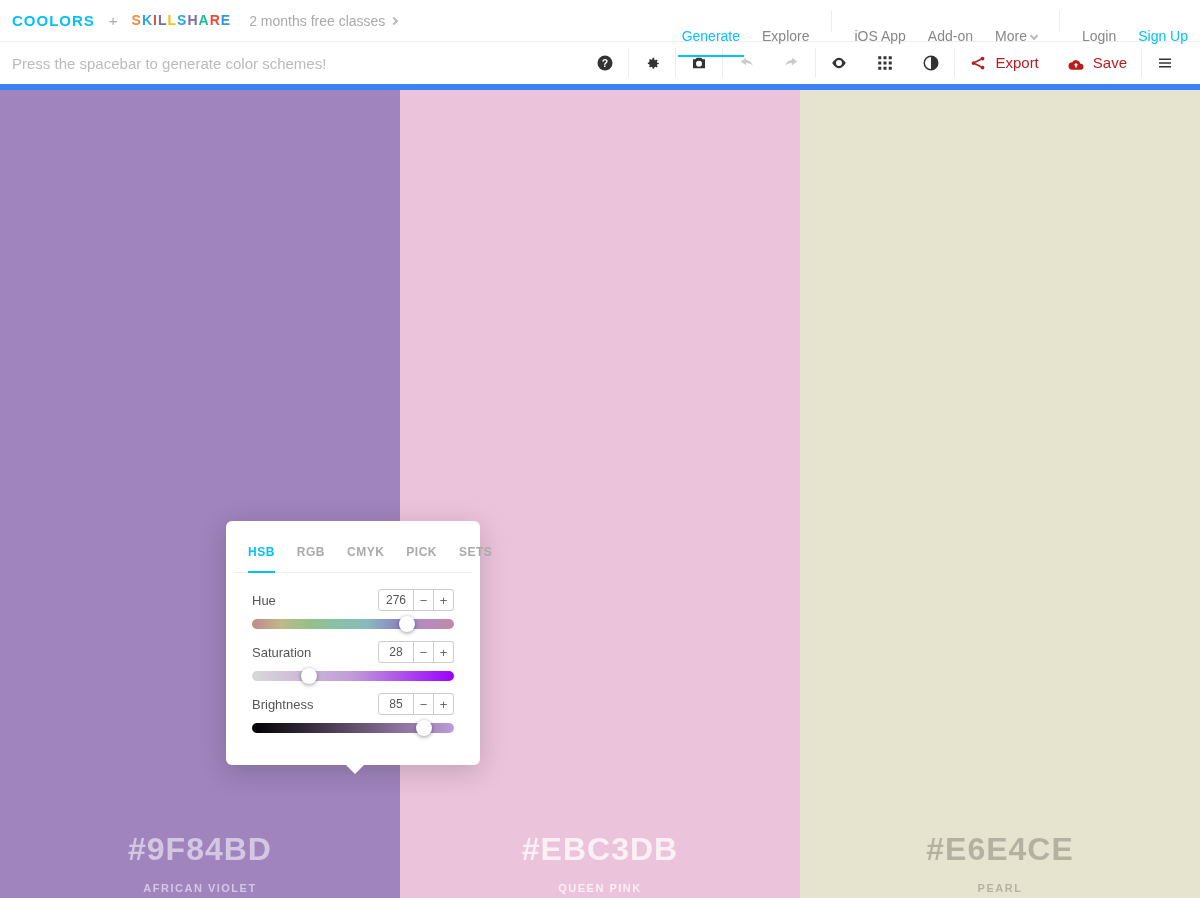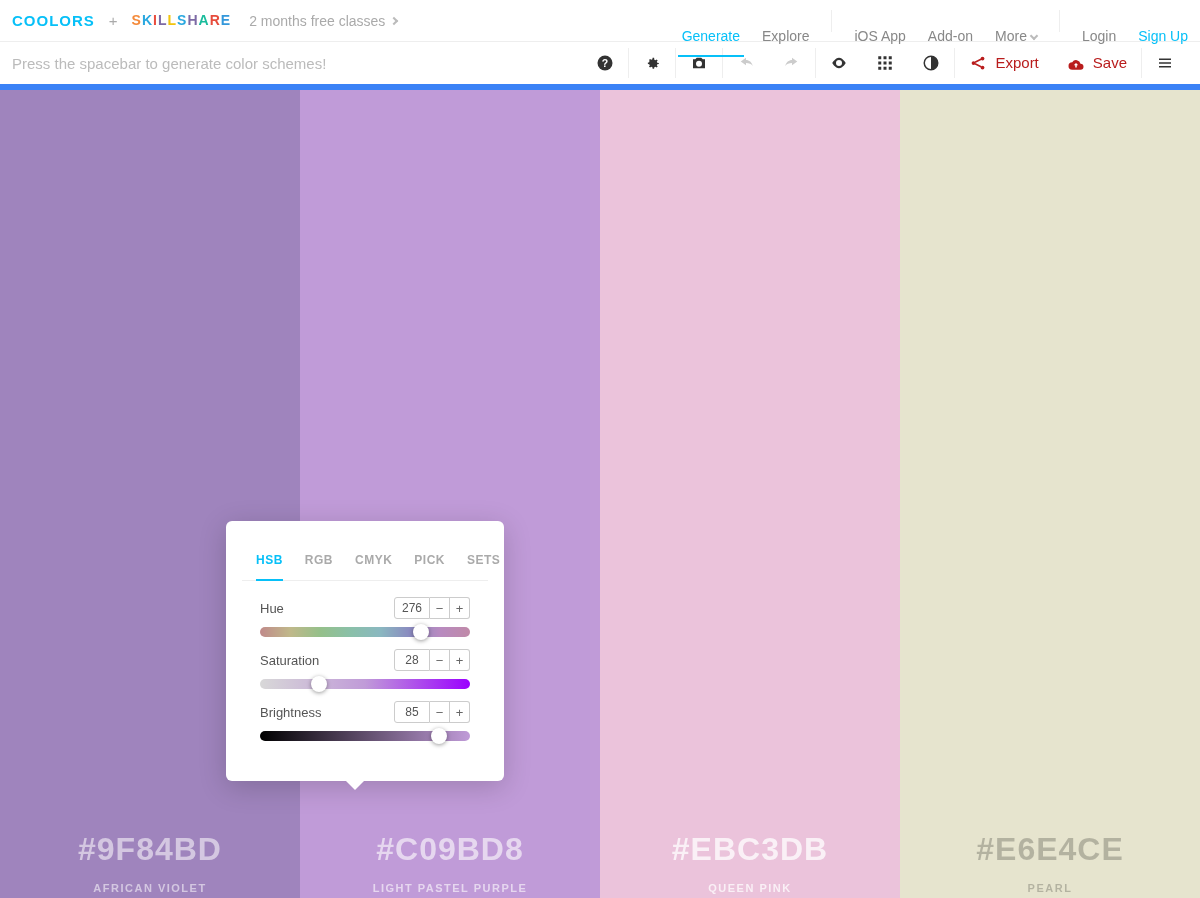--- a/index.html
+++ b/index.html
@@ -32,21 +32,21 @@
   .icon { width:18px; height:18px; display:inline-block; }
   
   
   .palette { display:flex; height: calc(898px - 42px - 48px); position:relative; }
   .swatch { flex:1; display:flex; flex-direction:column; justify-content:flex-end; align-items:center; padding-bottom:4px; position:relative; }
   .hex { font-size:32px; font-weight:700; letter-spacing:1px; }
   .cname { font-size:11px; font-weight:600; letter-spacing:1.5px; margin-top:14px; }
   .adjust-icon { position:absolute; left:50%; transform:translateX(-50%); top: 600px; color: rgba(0,0,0,0.4); }
   
   
-  .picker { position:absolute; left:226px; top:431px; width:278px; background:#fff; border-radius:6px; box-shadow:0 6px 28px rgba(0,0,0,0.18); padding: 16px; }
+  .picker { position:absolute; left:226px; top:431px; width:254px; background:#fff; border-radius:6px; box-shadow:0 6px 28px rgba(0,0,0,0.18); padding: 8px; }
   .picker::after { content:""; position:absolute; bottom:-9px; left:120px; width:0; height:0; border-left:9px solid transparent; border-right:9px solid transparent; border-top:9px solid #fff; }
   .picker-tabs { display:flex; border-bottom:1px solid #eee; padding: 0 14px; gap: 22px; font-size:12px; font-weight:600; color:#aaa; }
   .picker-tab { padding:16px 0 12px; cursor:pointer; letter-spacing:0.5px; }
   .picker-tab.active { color:#07c0f8; border-bottom:2px solid #07c0f8; margin-bottom:-1px; }
   .picker-body { padding: 16px 18px 20px; }
   .prow { margin-bottom: 12px; }
   .prow:last-child { margin-bottom: 4px; }
   .prow-top { display:flex; align-items:center; justify-content:space-between; margin-bottom:8px; }
   .plabel { font-size:13px; color:#555; }
   .pcontrols { display:flex; align-items:center; }
@@ -167,34 +167,20 @@
         </svg>
     </div>
   </div>
 </div>
 
 <div class="palette">
   <div class="swatch" style="background:#9F84BD;color:rgba(255,255,255,0.55)">
     <div class="hex">#9F84BD</div>
     <div class="cname">AFRICAN VIOLET</div>
   </div>
-  <div class="swatch" style="background:#C09BD8;color:rgba(255,255,255,0.6)">
-    <div class="adjust-icon">
-      <svg width="26" height="26" viewBox="0 0 24 24" fill="none" stroke="currentColor" stroke-width="2">
-          <line x1="3" y1="7" x2="21" y2="7"></line>
-          <circle cx="16" cy="7" r="2" fill="currentColor"></circle>
-          <line x1="3" y1="12" x2="21" y2="12"></line>
-          <circle cx="8" cy="12" r="2" fill="currentColor"></circle>
-          <line x1="3" y1="17" x2="21" y2="17"></line>
-          <circle cx="14" cy="17" r="2" fill="currentColor"></circle>
-        </svg>
-    </div>
-    <div class="hex">#C09BD8</div>
-    <div class="cname">LIGHT PASTEL PURPLE</div>
-  </div>
   <div class="swatch" style="background:#EBC3DB;color:rgba(255,255,255,0.75)">
     <div class="hex">#EBC3DB</div>
     <div class="cname">QUEEN PINK</div>
   </div>
   <div class="swatch" style="background:#E6E4CE;color:rgba(0,0,0,0.22)">
     <div class="hex">#E6E4CE</div>
     <div class="cname">PEARL</div>
   </div>
 
   <div class="picker">

